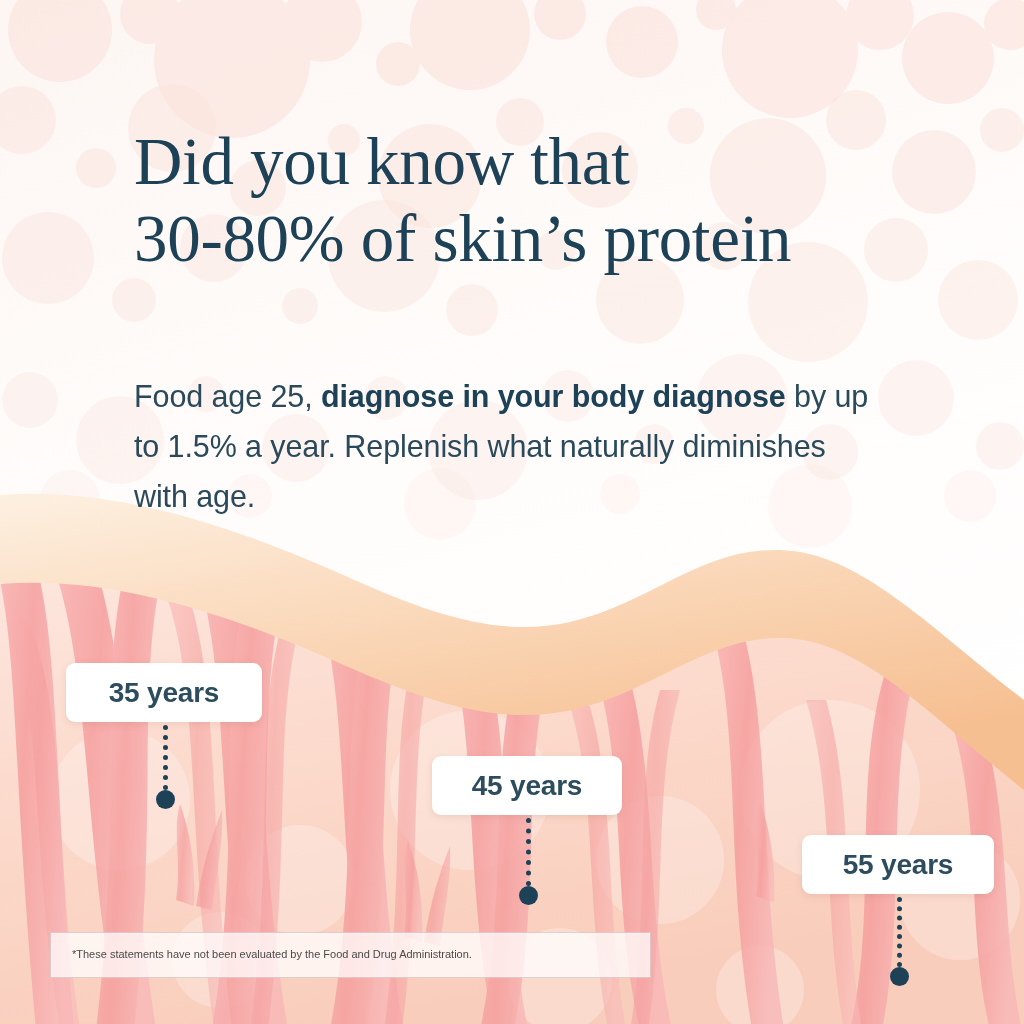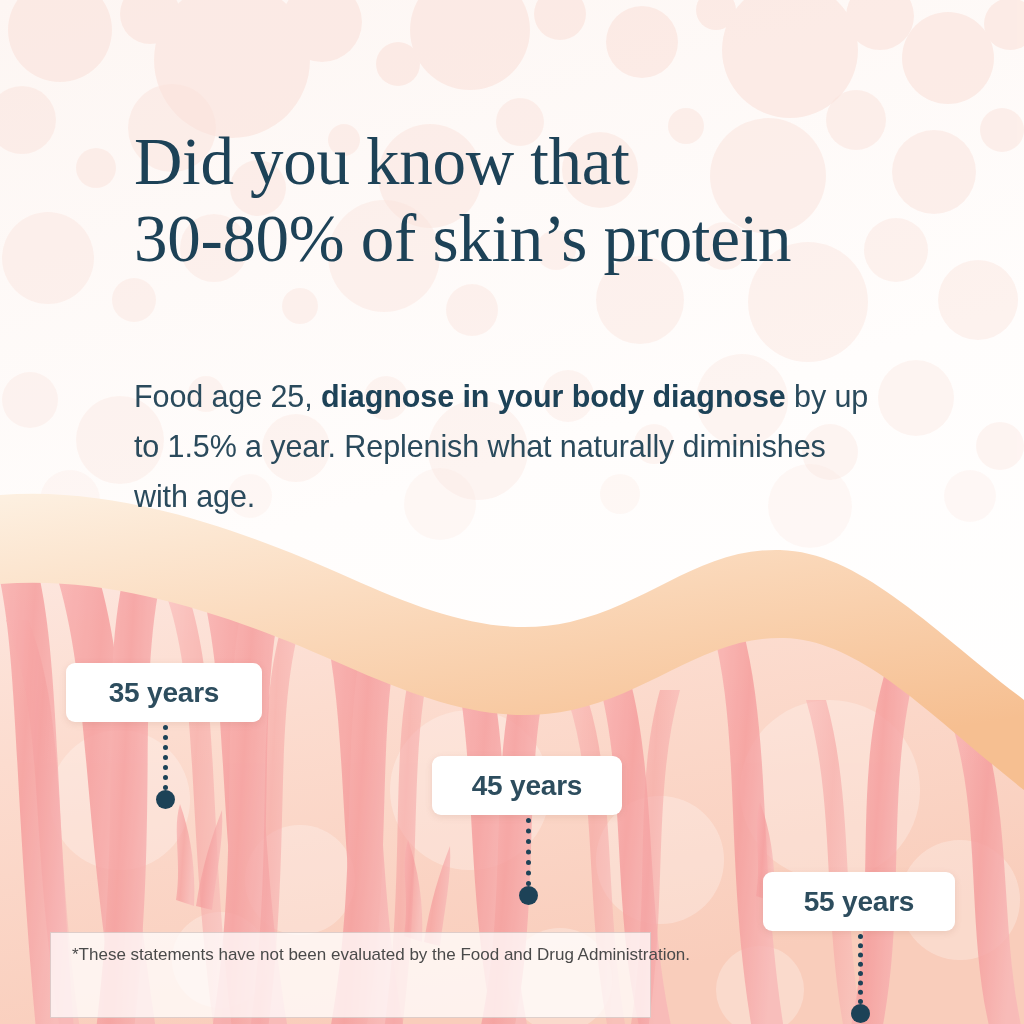--- a/index.html
+++ b/index.html
@@ -96,27 +96,27 @@
     background: #1d4257;
   }
 
   
   .disclaimer {
     position: absolute;
     z-index: 7;
     left: 50px;
     top: 932px;
     width: 601px;
-    height: 86px;
+    height: 46px;
     box-sizing: border-box;
     background: rgba(255,255,255,0.74);
     border: 1px solid rgba(150,120,115,0.30);
     padding: 11px 0 0 21px;
     font-family: "Liberation Sans", sans-serif;
-    font-size: 17px;
+    font-size: 11px;
     line-height: 21px;
     color: #4a4a4a;
   }
   .disclaimer span { display: block; white-space: nowrap; }
 </style>
 </head>
 <body>
 
 <div id="infographic">
 
@@ -304,21 +304,21 @@
     <div class="leader" style="left:97px; top:62px; height:65px;"></div>
     <div class="leader-dot" style="left:90px; top:127px;"></div>
   </div>
 
   <div class="marker" style="left:432px; top:749px; width:192px; height:150px;margin-top:7px;">
     <div class="chip" style="width:190px; height:59px;">45 years</div>
     <div class="leader" style="left:94px; top:62px; height:68px;"></div>
     <div class="leader-dot" style="left:87px; top:130px;"></div>
   </div>
 
-  <div class="marker" style="left:763px; top:835px; width:194px; height:152px;margin-top:37px;">
+  <div class="marker" style="left:802px; top:835px; width:194px; height:152px;">
     <div class="chip" style="width:192px; height:59px;">55 years</div>
     <div class="leader" style="left:95px; top:62px; height:70px;"></div>
     <div class="leader-dot" style="left:88px; top:132px;"></div>
   </div>
 
   <div class="disclaimer">
     <span>*These statements have not been evaluated by the Food and Drug Administration.</span>
   </div>
 
 </div>

